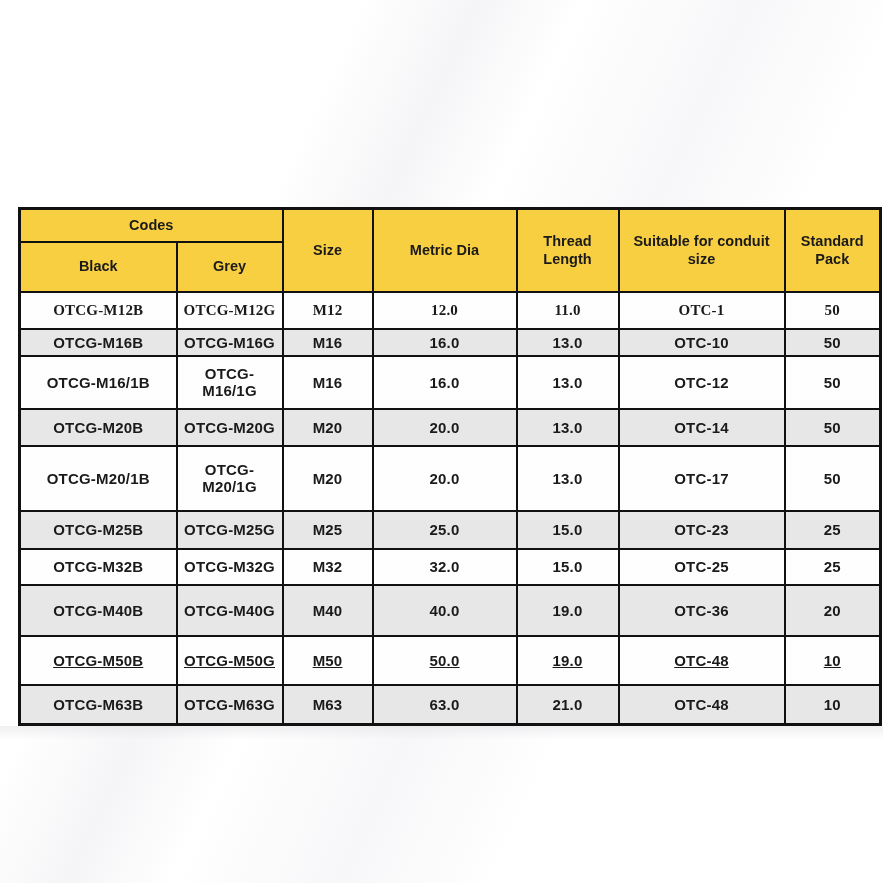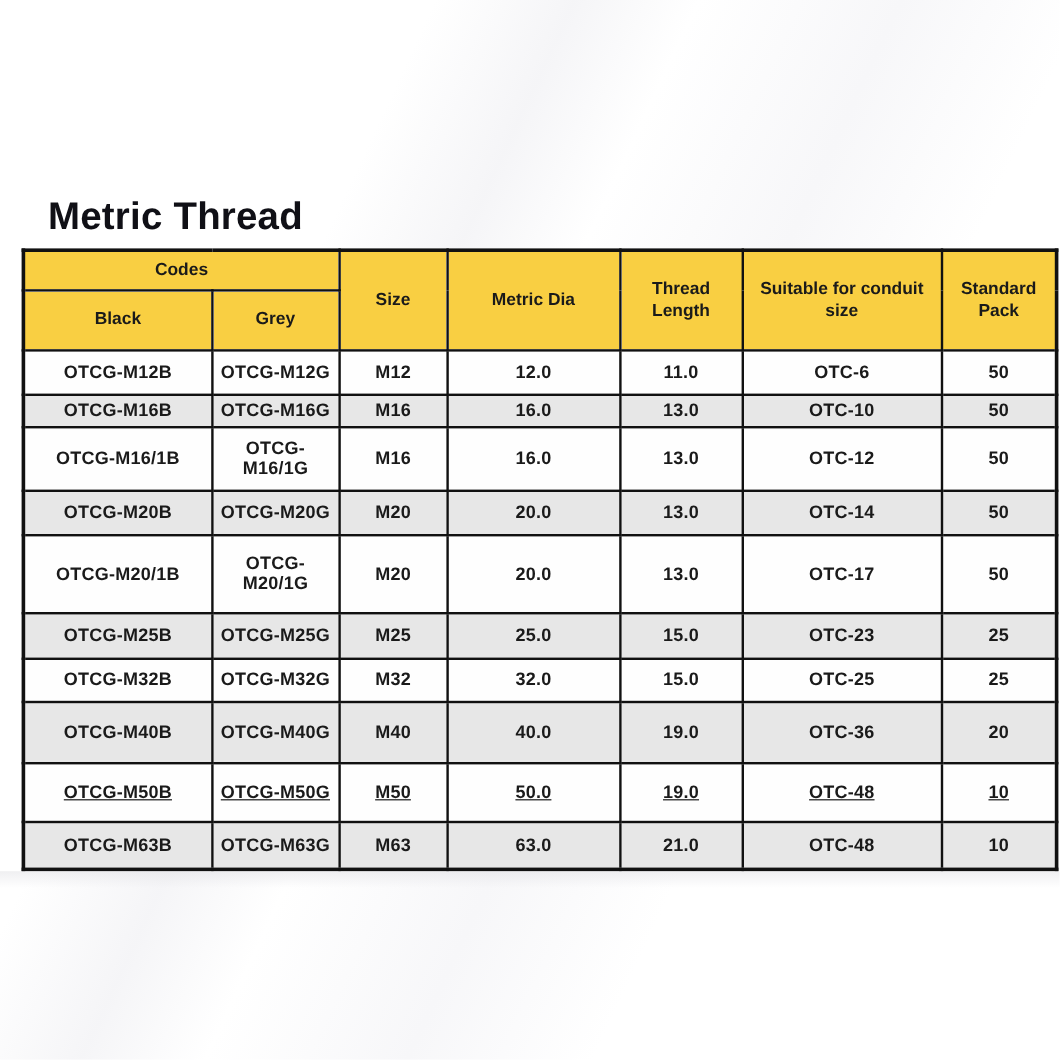--- a/index.html
+++ b/index.html
@@ -67,21 +67,20 @@
     left:0; top:726px;
     width:883px; height:14px;
     background:linear-gradient(180deg, rgba(224,224,228,.5), rgba(255,255,255,0));
   }
 </style>
 </head>
 <body>
 
 <div class="page">
 
-  <h1 class="title">Metric Thread</h1>
 
   <table class="spec">
     <colgroup>
       <col style="width:157px">
       <col style="width:106px">
       <col style="width:90px">
       <col style="width:144px">
       <col style="width:102px">
       <col style="width:166px">
       <col style="width:96px">
@@ -94,27 +93,27 @@
         <th rowspan="2">Thread Length</th>
         <th rowspan="2">Suitable for conduit size</th>
         <th rowspan="2">Standard Pack</th>
       </tr>
       <tr class="subhead-row">
         <th>Black</th>
         <th>Grey</th>
       </tr>
     </thead>
     <tbody id="table-body">
-        <tr class="shade-white" style="height: 37px;">
+        <tr class="shade-white" style="height: 37px; font-family: Liberation Serif, serif;">
           <td>OTCG-M12B</td>
           <td>OTCG-M12G</td>
           <td>M12</td>
           <td>12.0</td>
           <td>11.0</td>
-          <td>OTC-6</td>
+          <td>OTC-1</td>
           <td>50</td>
         </tr>
         <tr class="shade-grey" style="height: 20px;">
           <td>OTCG-M16B</td>
           <td>OTCG-M16G</td>
           <td>M16</td>
           <td>16.0</td>
           <td>13.0</td>
           <td>OTC-10</td>
           <td>50</td>

